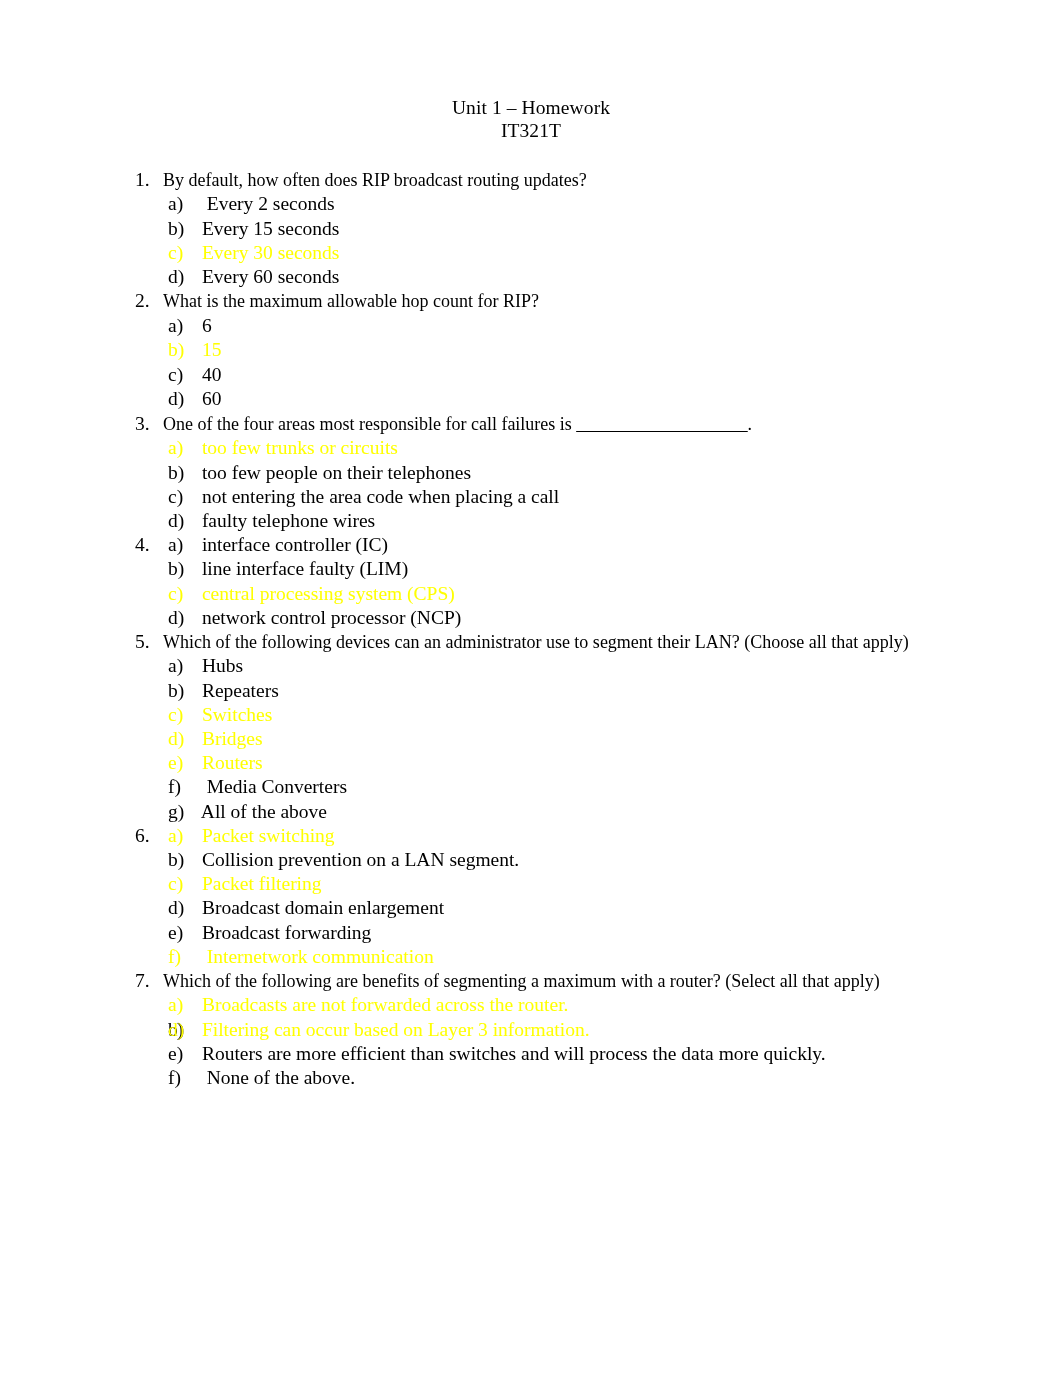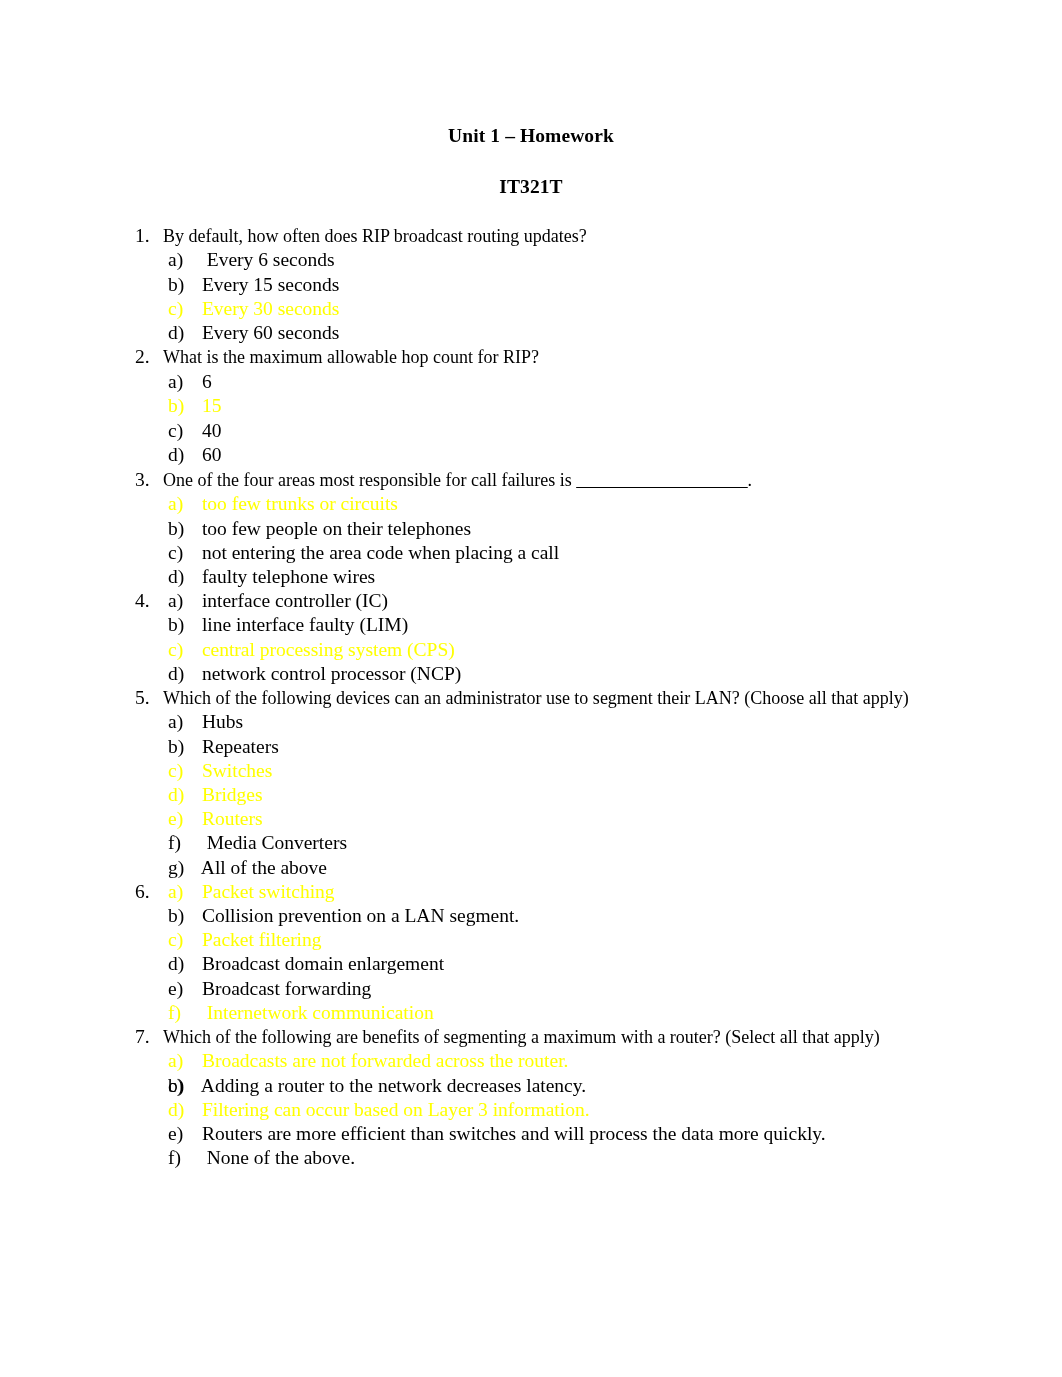--- a/index.html
+++ b/index.html
@@ -20,24 +20,23 @@
     overflow: hidden;
     box-sizing: border-box;
   }
   .doc-header {
     text-align: center;
     padding-top: 96px;
     line-height: 23px;
   }
   .doc-title,
   .doc-subtitle {
-    font-weight: bold;
+    font-weight: normal;
     font-size: 19.5px;
     letter-spacing: 0.1px;
-    margin-top: 28px;
   }
   .body-block {
     margin-top: 26px;
     padding-left: 135px;
     padding-right: 140px;
   }
   
   ol.questions {
     list-style: none;
     margin: 0;
@@ -114,21 +113,21 @@
     <div class="doc-title">Unit 1 – Homework</div>
     <div class="doc-subtitle">IT321T</div>
   </div>
 
   <div class="body-block">
     <ol class="questions" id="questions-root">
         <li class="question">
           <span class="q-num">1.</span>
           <span class="q-text">By default, how often does RIP broadcast routing updates?</span>
           <ul class="options">
-            <li class="option"><span class="o-let">a)</span><span class="o-text">  Every 6 seconds</span></li>
+            <li class="option"><span class="o-let">a)</span><span class="o-text">  Every 2 seconds</span></li>
             <li class="option"><span class="o-let">b)</span><span class="o-text"> Every 15 seconds</span></li>
             <li class="option answer"><span class="o-let">c)</span><span class="o-text"> Every 30 seconds</span></li>
             <li class="option"><span class="o-let">d)</span><span class="o-text"> Every 60 seconds</span></li>
           </ul>
         </li>
         <li class="question">
           <span class="q-num">2.</span>
           <span class="q-text">What is the maximum allowable hop count for RIP?</span>
           <ul class="options loose">
             <li class="option"><span class="o-let">a)</span><span class="o-text"> 6</span></li>
@@ -179,21 +178,21 @@
             <li class="option"><span class="o-let">e)</span><span class="o-text"> Broadcast forwarding</span></li>
             <li class="option answer"><span class="o-let">f)</span><span class="o-text">  Internetwork communication</span></li>
           </ul>
         </li>
         <li class="question">
           <span class="q-num">7.</span>
           <span class="q-text">Which of the following are benefits of segmenting a maximum with a router? (Select all that apply)</span>
           <ul class="options">
             <li class="option answer"><span class="o-let">a)</span><span class="o-text"> Broadcasts are not forwarded across the router.</span></li>
             <li class="option"><span class="o-let">b)</span></li>
-            <li class="option"><span class="o-let">c)</span><span class="o-text"> Adding a router to the network decreases latency.</span></li>
+            <li class="option"><span class="o-let">c)</span></li>
             <li class="option answer"><span class="o-let">d)</span><span class="o-text"> Filtering can occur based on Layer 3 information.</span></li>
             <li class="option"><span class="o-let">e)</span><span class="o-text"> Routers are more efficient than switches and will process the data more quickly.</span></li>
             <li class="option"><span class="o-let">f)</span><span class="o-text">  None of the above.</span></li>
           </ul>
         </li>
       </ol>
   </div>
 
 </div>
 

